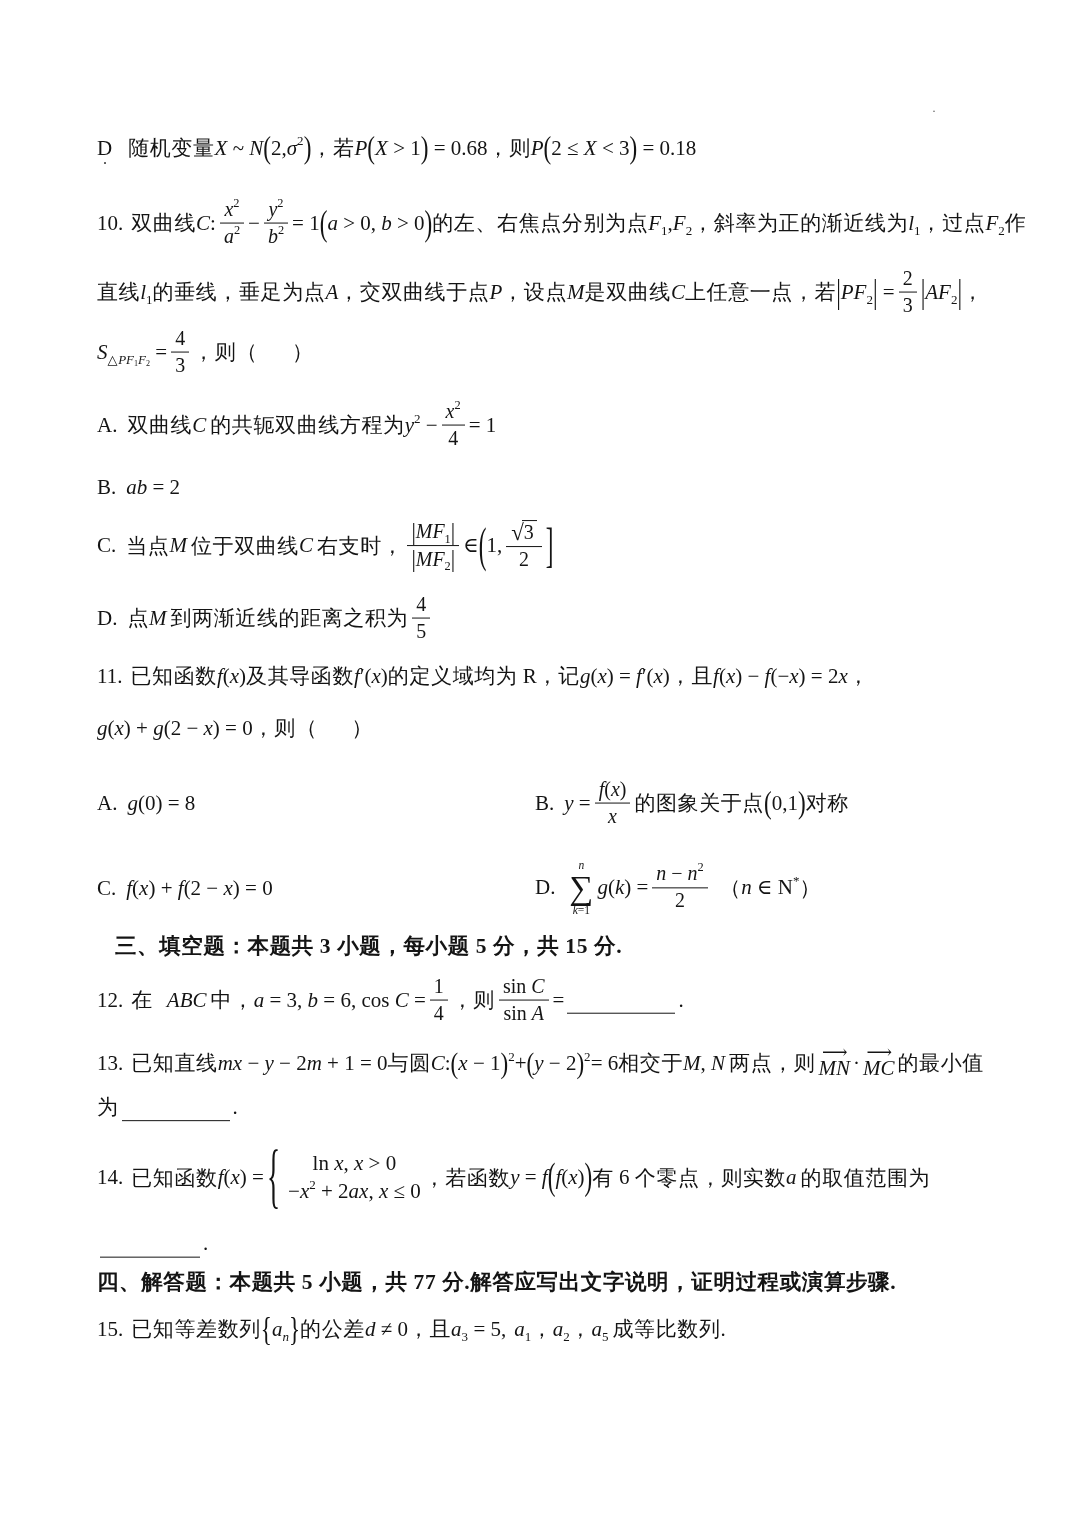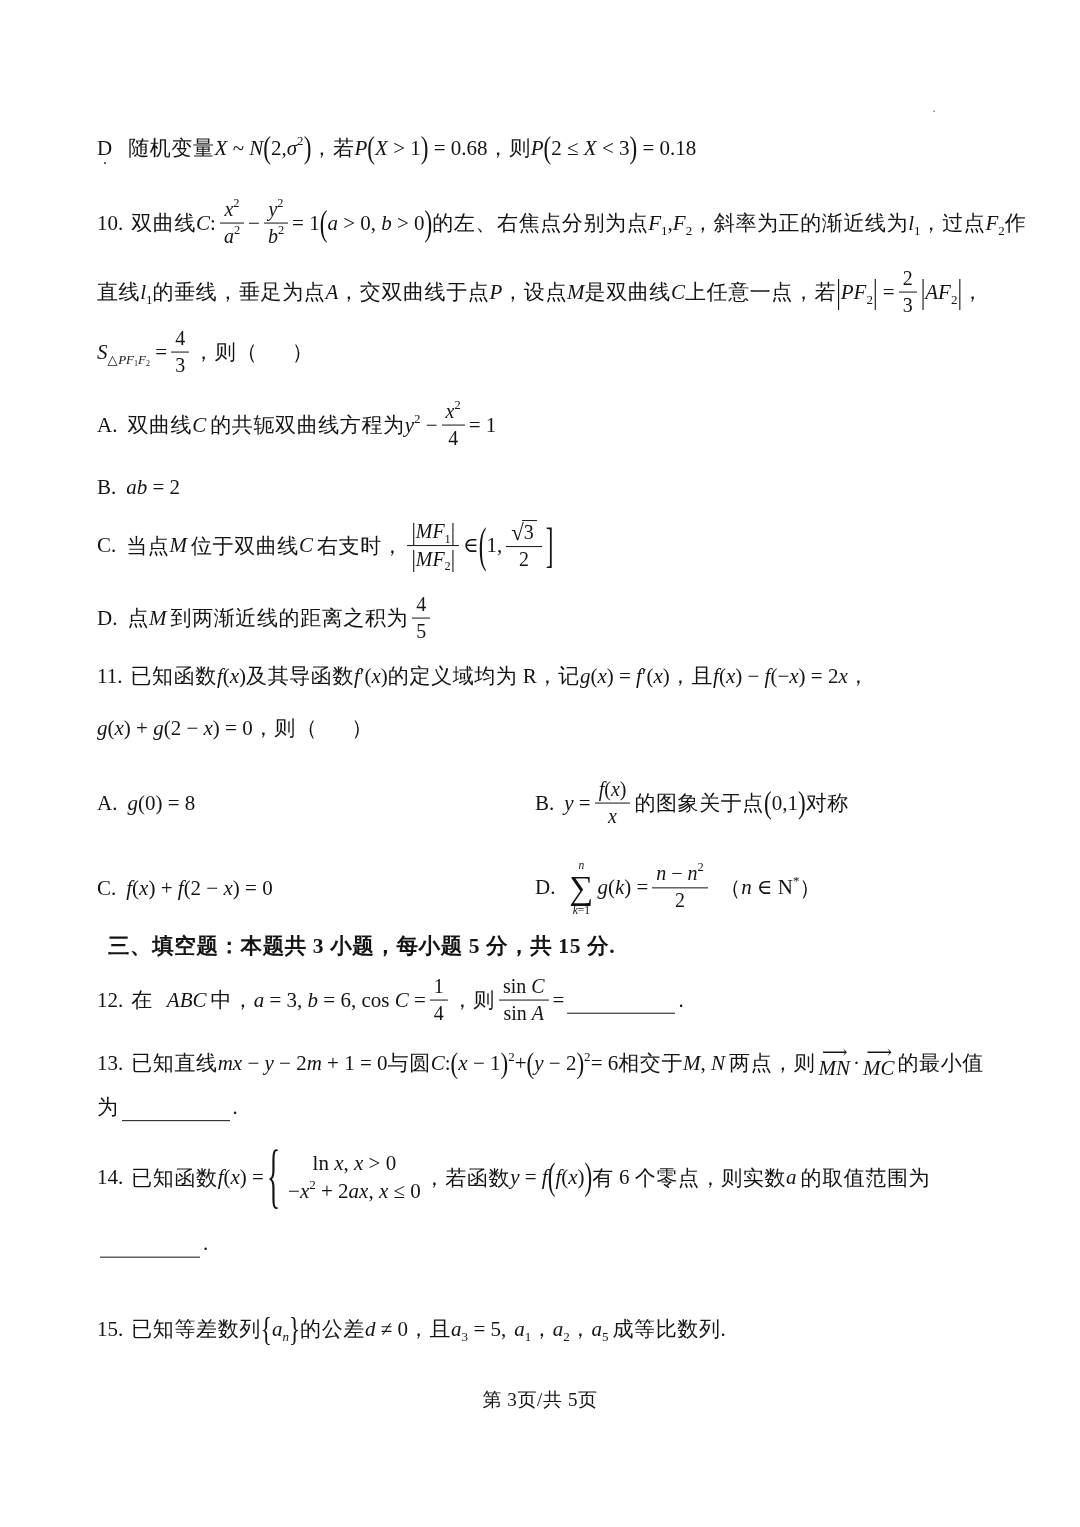--- a/index.html
+++ b/index.html
@@ -49,21 +49,21 @@
   <div class="line" style="left:97px;top:425px"><span class="tk-r">A.</span><span class="tk-spacer" style="width: 10px;"></span><span class="tk-t">双曲线</span><span class="tk-v">C</span><span class="tk-spacer" style="width: 4px;"></span><span class="tk-t">的共轭双曲线方程为</span><span class="tk-v">y</span><span class="tk-sup"><span class="tk-r">2</span></span><span class="tk-r"> −</span><span class="tk-frac"><span class="fr-num"><span class="tk-v">x</span><span class="tk-sup"><span class="tk-r">2</span></span></span><span class="fr-den"><span class="tk-r">4</span></span></span><span class="tk-r">= 1</span></div>
   <div class="line" style="left:97px;top:487px"><span class="tk-r">B.</span><span class="tk-spacer" style="width: 10px;"></span><span class="tk-v">ab</span><span class="tk-r"> = 2</span></div>
   <div class="line" style="left:97px;top:546px"><span class="tk-r">C.</span><span class="tk-spacer" style="width: 10px;"></span><span class="tk-t">当点</span><span class="tk-v">M</span><span class="tk-spacer" style="width: 4px;"></span><span class="tk-t">位于双曲线</span><span class="tk-v">C</span><span class="tk-spacer" style="width: 4px;"></span><span class="tk-t">右支时，</span><span class="tk-frac"><span class="fr-num"><span class="tk-d" style="transform: scaleY(1.15);">|</span><span class="tk-v">MF</span><span class="tk-sub"><span class="tk-r">1</span></span><span class="tk-d" style="transform: scaleY(1.15);">|</span></span><span class="fr-den"><span class="tk-d" style="transform: scaleY(1.15);">|</span><span class="tk-v">MF</span><span class="tk-sub"><span class="tk-r">2</span></span><span class="tk-d" style="transform: scaleY(1.15);">|</span></span></span><span class="tk-r">∈</span><span class="tk-d" style="transform: scaleY(2.1);">(</span><span class="tk-r">1,</span><span class="tk-frac"><span class="fr-num"><span class="tk-sqrt"><span class="sqrt-sign">√</span><span class="sqrt-body"><span class="tk-r">3</span></span></span></span><span class="fr-den"><span class="tk-r">2</span></span></span><span class="tk-d" style="transform: scaleY(2.1);">]</span></div>
   <div class="line" style="left:97px;top:618px"><span class="tk-r">D.</span><span class="tk-spacer" style="width: 10px;"></span><span class="tk-t">点</span><span class="tk-v">M</span><span class="tk-spacer" style="width: 4px;"></span><span class="tk-t">到两渐近线的距离之积为</span><span class="tk-frac"><span class="fr-num"><span class="tk-r">4</span></span><span class="fr-den"><span class="tk-r">5</span></span></span></div>
   <div class="line" style="left:97px;top:676px"><span class="tk-r">11.</span><span class="tk-spacer" style="width: 8px;"></span><span class="tk-t">已知函数</span><span class="tk-v">f</span><span class="tk-r">(</span><span class="tk-v">x</span><span class="tk-r">)</span><span class="tk-t">及其导函数</span><span class="tk-v">f</span><span class="tk-r">′(</span><span class="tk-v">x</span><span class="tk-r">)</span><span class="tk-t">的定义域均为</span><span class="tk-r"> R</span><span class="tk-t">，记</span><span class="tk-v">g</span><span class="tk-r">(</span><span class="tk-v">x</span><span class="tk-r">) = </span><span class="tk-v">f</span><span class="tk-r">′(</span><span class="tk-v">x</span><span class="tk-r">)</span><span class="tk-t">，且</span><span class="tk-v">f</span><span class="tk-r">(</span><span class="tk-v">x</span><span class="tk-r">) − </span><span class="tk-v">f</span><span class="tk-r">(−</span><span class="tk-v">x</span><span class="tk-r">) = 2</span><span class="tk-v">x</span><span class="tk-t">，</span></div>
   <div class="line" style="left:97px;top:728px"><span class="tk-v">g</span><span class="tk-r">(</span><span class="tk-v">x</span><span class="tk-r">) + </span><span class="tk-v">g</span><span class="tk-r">(2 − </span><span class="tk-v">x</span><span class="tk-r">) = 0</span><span class="tk-t">，则</span><span class="tk-t">（</span><span class="tk-spacer" style="width: 34px;"></span><span class="tk-t">）</span></div>
   <div class="line" style="left:97px;top:803px"><span class="tk-r">A.</span><span class="tk-spacer" style="width: 10px;"></span><span class="tk-v">g</span><span class="tk-r">(0) = 8</span></div>
   <div class="line" style="left:535px;top:803px"><span class="tk-r">B.</span><span class="tk-spacer" style="width: 10px;"></span><span class="tk-v">y</span><span class="tk-r"> =</span><span class="tk-frac"><span class="fr-num"><span class="tk-v">f</span><span class="tk-r">(</span><span class="tk-v">x</span><span class="tk-r">)</span></span><span class="fr-den"><span class="tk-v">x</span></span></span><span class="tk-t">的图象关于点</span><span class="tk-d" style="transform: scaleY(1.35);">(</span><span class="tk-r">0,1</span><span class="tk-d" style="transform: scaleY(1.35);">)</span><span class="tk-t">对称</span></div>
   <div class="line" style="left:97px;top:888px"><span class="tk-r">C.</span><span class="tk-spacer" style="width: 10px;"></span><span class="tk-v">f</span><span class="tk-r">(</span><span class="tk-v">x</span><span class="tk-r">) + </span><span class="tk-v">f</span><span class="tk-r">(2 − </span><span class="tk-v">x</span><span class="tk-r">) = 0</span></div>
   <div class="line" style="left:535px;top:888px"><span class="tk-r">D.</span><span class="tk-spacer" style="width: 10px;"></span><span class="tk-sum"><span class="sum-top"><span class="tk-v">n</span></span><span class="sum-glyph">∑</span><span class="sum-bot"><span class="tk-v">k</span><span class="tk-r">=1</span></span></span><span class="tk-v">g</span><span class="tk-r">(</span><span class="tk-v">k</span><span class="tk-r">) =</span><span class="tk-frac"><span class="fr-num"><span class="tk-v">n</span><span class="tk-r"> − </span><span class="tk-v">n</span><span class="tk-sup"><span class="tk-r">2</span></span></span><span class="fr-den"><span class="tk-r">2</span></span></span><span class="tk-spacer" style="width: 8px;"></span><span class="tk-t">（</span><span class="tk-v">n</span><span class="tk-r"> ∈</span><span class="tk-r"> N</span><span class="tk-sup"><span class="tk-r">*</span></span><span class="tk-t">）</span></div>
-  <div class="line heading" style="left:108px;top:945px"><span class="tk-b">三、填空题：本题共 3 小题，每小题 5 分，共 15 分.</span></div>
+  <div class="line heading" style="left:115px;top:945px"><span class="tk-b">三、填空题：本题共 3 小题，每小题 5 分，共 15 分.</span></div>
   <div class="line" style="left:97px;top:1000px"><span class="tk-r">12.</span><span class="tk-spacer" style="width: 8px;"></span><span class="tk-t">在</span><span class="tk-spacer" style="width: 14px;"></span><span class="tk-v">ABC</span><span class="tk-spacer" style="width: 4px;"></span><span class="tk-t">中，</span><span class="tk-v">a</span><span class="tk-r"> = 3, </span><span class="tk-v">b</span><span class="tk-r"> = 6,</span><span class="tk-r"> cos </span><span class="tk-v">C</span><span class="tk-r"> =</span><span class="tk-frac"><span class="fr-num"><span class="tk-r">1</span></span><span class="fr-den"><span class="tk-r">4</span></span></span><span class="tk-t">，则</span><span class="tk-frac"><span class="fr-num"><span class="tk-r">sin </span><span class="tk-v">C</span></span><span class="fr-den"><span class="tk-r">sin </span><span class="tk-v">A</span></span></span><span class="tk-r">=</span><span class="tk-blank" style="width: 108px;"></span><span class="tk-r">.</span></div>
   <div class="line" style="left:97px;top:1063px"><span class="tk-r">13.</span><span class="tk-spacer" style="width: 8px;"></span><span class="tk-t">已知直线</span><span class="tk-v">mx</span><span class="tk-r"> − </span><span class="tk-v">y</span><span class="tk-r"> − 2</span><span class="tk-v">m</span><span class="tk-r"> + 1 = 0</span><span class="tk-t">与圆</span><span class="tk-v">C</span><span class="tk-r">:</span><span class="tk-d" style="transform: scaleY(1.3);">(</span><span class="tk-v">x</span><span class="tk-r"> − 1</span><span class="tk-d" style="transform: scaleY(1.3);">)</span><span class="tk-sup"><span class="tk-r">2</span></span><span class="tk-r">+</span><span class="tk-d" style="transform: scaleY(1.3);">(</span><span class="tk-v">y</span><span class="tk-r"> − 2</span><span class="tk-d" style="transform: scaleY(1.3);">)</span><span class="tk-sup"><span class="tk-r">2</span></span><span class="tk-r">= 6</span><span class="tk-t">相交于</span><span class="tk-v">M</span><span class="tk-r">, </span><span class="tk-v">N</span><span class="tk-spacer" style="width: 4px;"></span><span class="tk-t">两点，则</span><span class="tk-vec"><span class="vec-arrow">⟶</span><span class="tk-v">MN</span></span><span class="tk-r">·</span><span class="tk-vec"><span class="vec-arrow">⟶</span><span class="tk-v">MC</span></span><span class="tk-t">的最小值</span></div>
   <div class="line" style="left:97px;top:1107px"><span class="tk-t">为</span><span class="tk-blank" style="width: 108px;"></span><span class="tk-r">.</span></div>
   <div class="line" style="left:97px;top:1177px"><span class="tk-r">14.</span><span class="tk-spacer" style="width: 8px;"></span><span class="tk-t">已知函数</span><span class="tk-v">f</span><span class="tk-r">(</span><span class="tk-v">x</span><span class="tk-r">) =</span><span class="tk-cases"><span class="cases-brace">{</span><span class="cases-col"><span class="cases-row"><span class="tk-r">ln </span><span class="tk-v">x</span><span class="tk-r">, </span><span class="tk-v">x</span><span class="tk-r"> &gt; 0</span></span><span class="cases-row"><span class="tk-r">−</span><span class="tk-v">x</span><span class="tk-sup"><span class="tk-r">2</span></span><span class="tk-r"> + 2</span><span class="tk-v">ax</span><span class="tk-r">, </span><span class="tk-v">x</span><span class="tk-r"> ≤ 0</span></span></span></span><span class="tk-t">，若函数</span><span class="tk-v">y</span><span class="tk-r"> = </span><span class="tk-v">f</span><span class="tk-d" style="transform: scaleY(1.6);">(</span><span class="tk-v">f</span><span class="tk-r">(</span><span class="tk-v">x</span><span class="tk-r">)</span><span class="tk-d" style="transform: scaleY(1.6);">)</span><span class="tk-t">有</span><span class="tk-r"> 6 </span><span class="tk-t">个零点，则实数</span><span class="tk-v">a</span><span class="tk-spacer" style="width: 4px;"></span><span class="tk-t">的取值范围为</span></div>
   <div class="line" style="left:97px;top:1243px"><span class="tk-blank" style="width: 100px;"></span><span class="tk-r">.</span></div>
+  <div class="line heading" style="left:97px;top:1281px"><span class="tk-b">四、解答题：本题共 5 小题，共 77 分.解答应写出文字说明，证明过程或演算步骤.</span></div>
   <div class="line" style="left:97px;top:1329px"><span class="tk-r">15.</span><span class="tk-spacer" style="width: 8px;"></span><span class="tk-t">已知等差数列</span><span class="tk-d" style="transform: scaleY(1.5);">{</span><span class="tk-v">a</span><span class="tk-sub"><span class="tk-v">n</span></span><span class="tk-d" style="transform: scaleY(1.5);">}</span><span class="tk-t">的公差</span><span class="tk-v">d</span><span class="tk-r"> ≠ 0</span><span class="tk-t">，且</span><span class="tk-v">a</span><span class="tk-sub"><span class="tk-r">3</span></span><span class="tk-r"> = 5,</span><span class="tk-spacer" style="width: 8px;"></span><span class="tk-v">a</span><span class="tk-sub"><span class="tk-r">1</span></span><span class="tk-t">，</span><span class="tk-v">a</span><span class="tk-sub"><span class="tk-r">2</span></span><span class="tk-t">，</span><span class="tk-v">a</span><span class="tk-sub"><span class="tk-r">5</span></span><span class="tk-spacer" style="width: 4px;"></span><span class="tk-t">成等比数列.</span></div>
-  <div class="line footer-line" style="top:1400px"><span class="tk-t">第 3页/共 5页</span></div>
 </div>
 
 </body></html>

